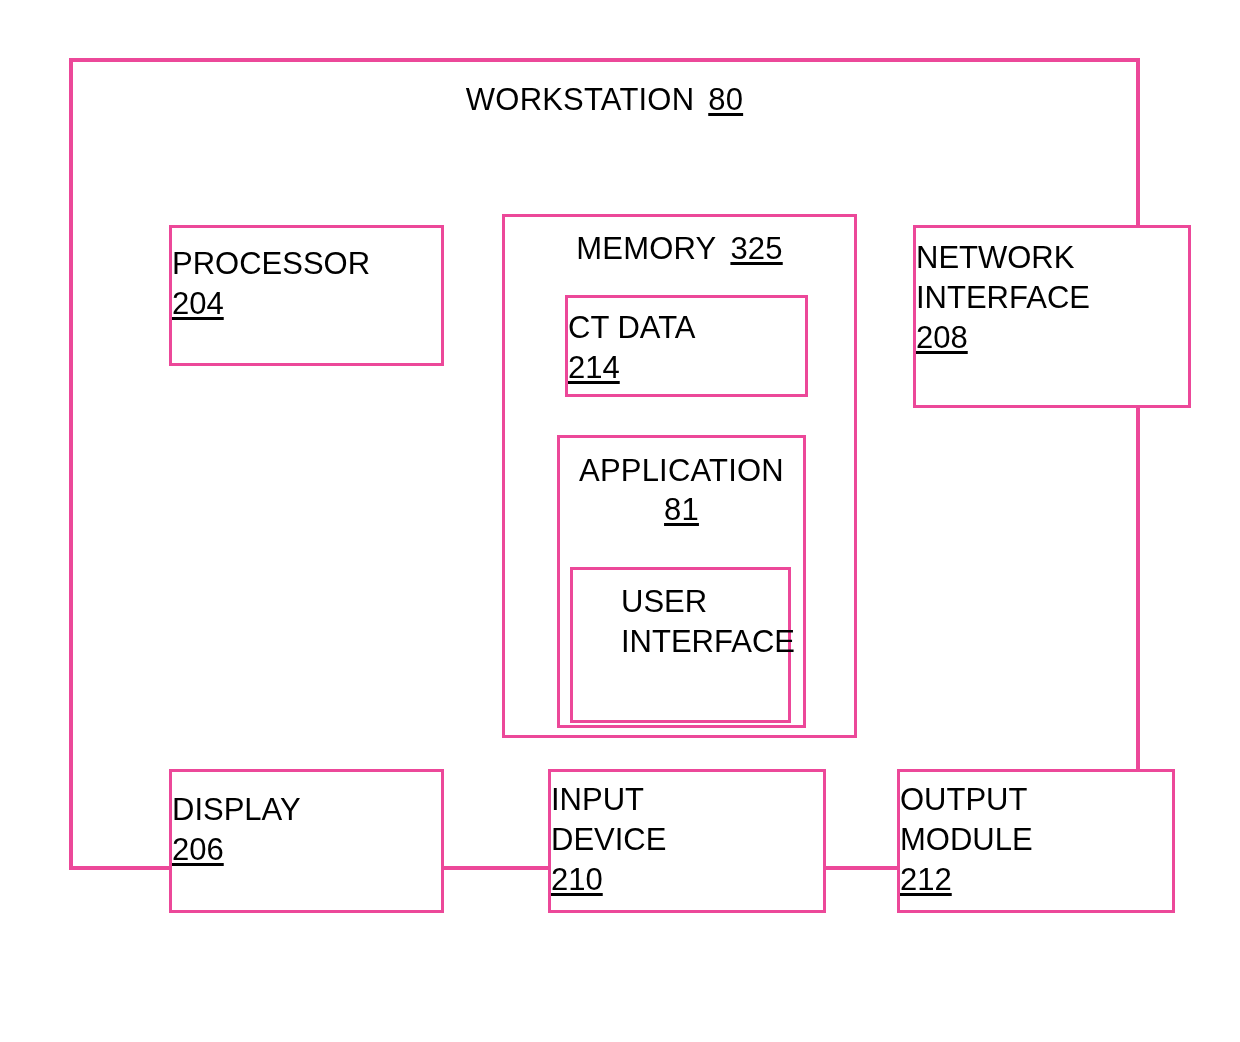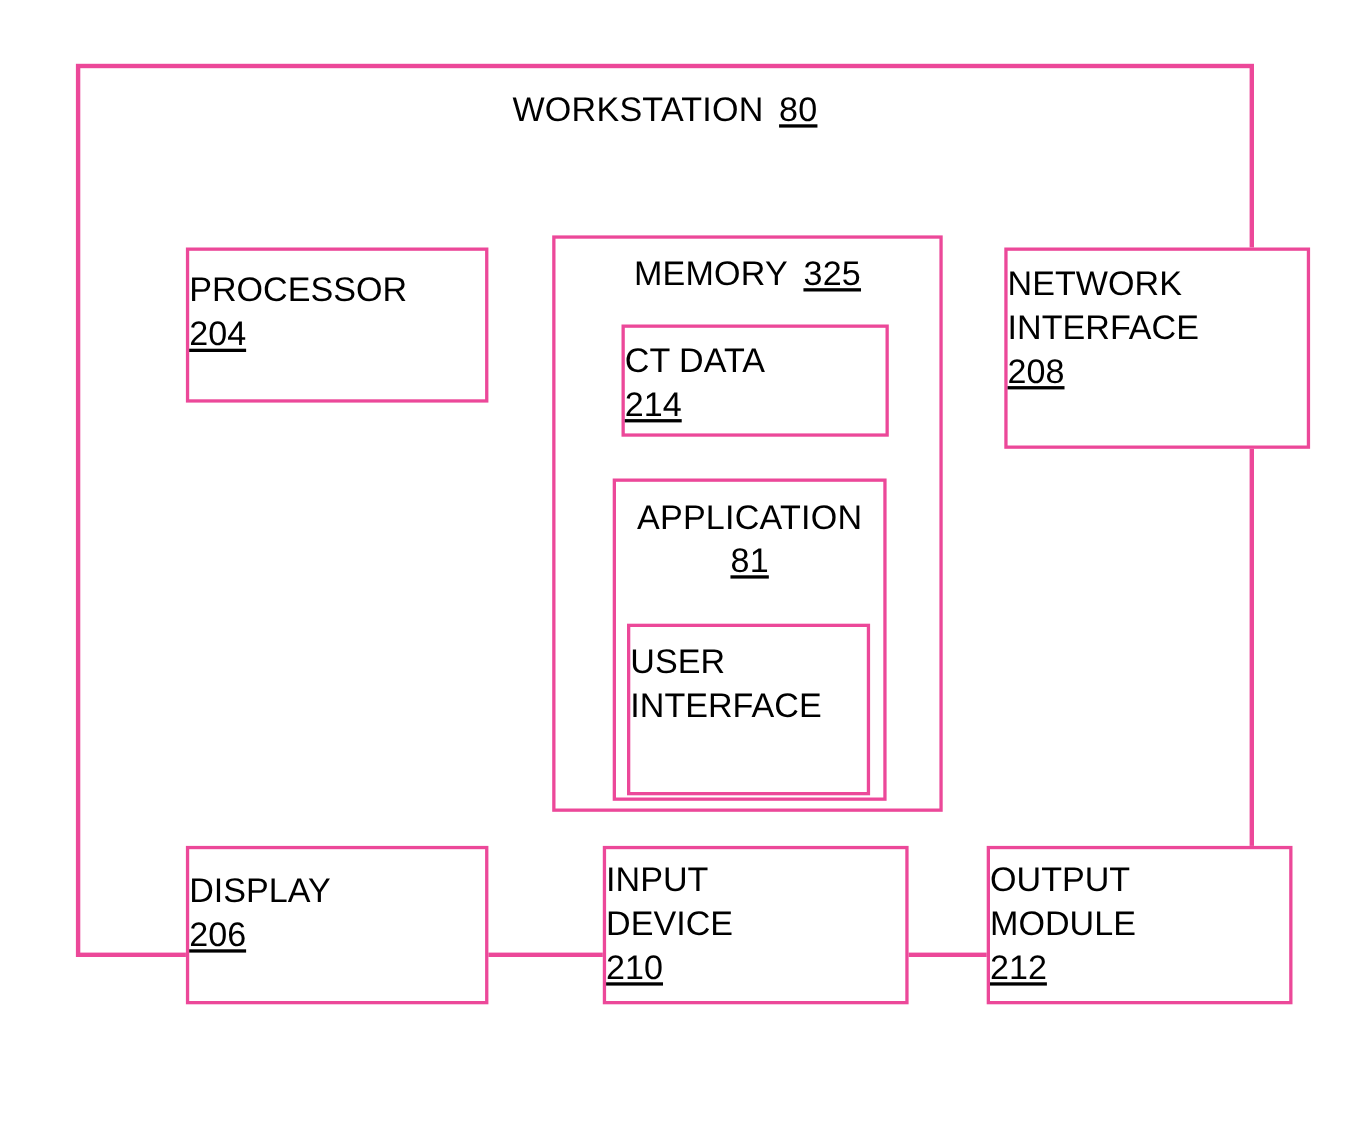--- a/index.html
+++ b/index.html
@@ -113,21 +113,21 @@
     height: 293px;
   }
   #application-box > .box-title { top: 13px; }
 
   #user-interface-box {
     left: 10px;
     top: 129px;
     width: 221px;
     height: 156px;
   }
-  #user-interface-box .stack { top: 12px; }
+  #user-interface-box .stack { top: 12px; margin-left: 48px; }
   #user-interface-box .ui-number { margin-top: 12px; }
 
   #display-box {
     left: 96px;
     top: 707px;
     width: 275px;
     height: 144px;
   }
   #display-box .stack { top: 18px; }
 

